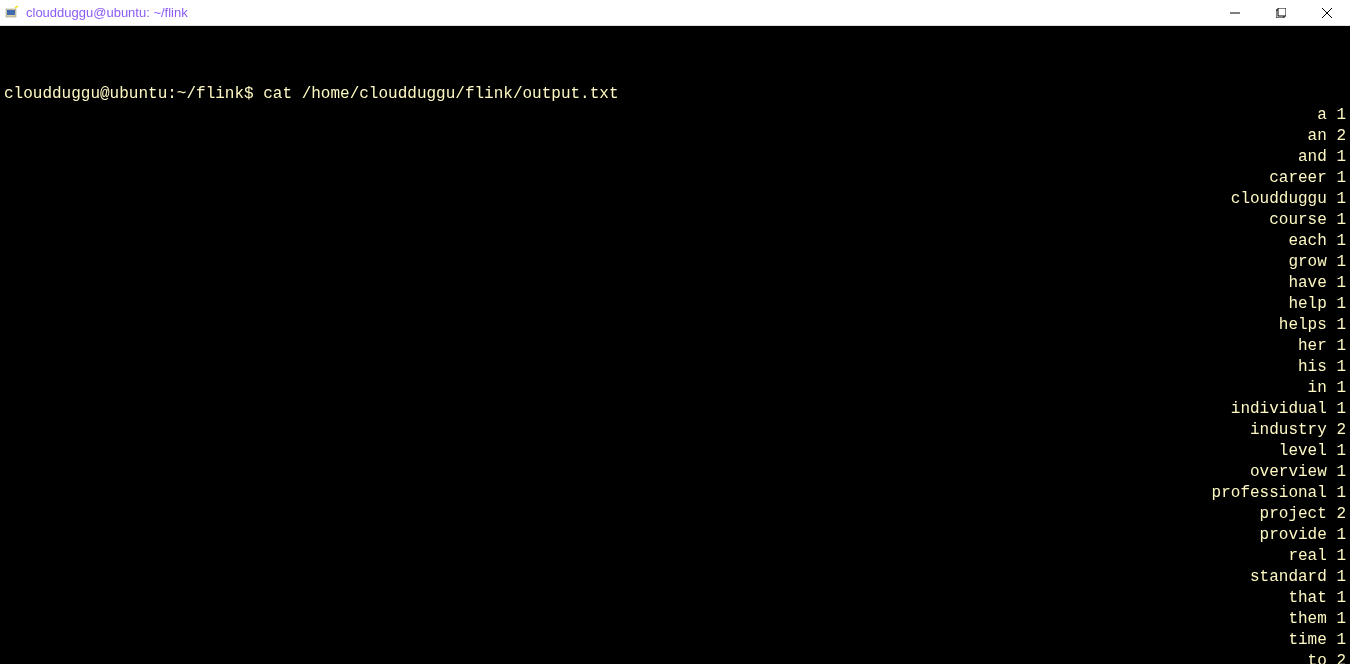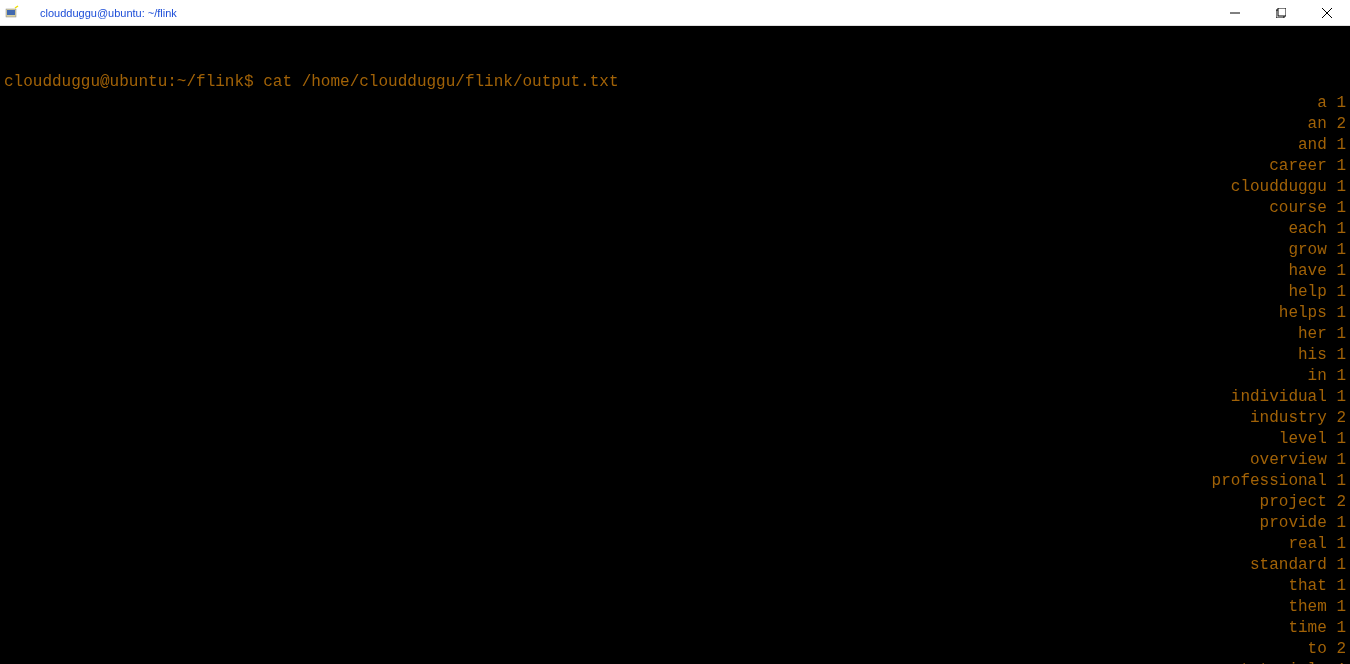--- a/index.html
+++ b/index.html
@@ -29,48 +29,47 @@
     }
     .putty-icon {
       width: 16px;
       height: 16px;
       margin-right: 6px;
       display: inline-flex;
       align-items: center;
       justify-content: center;
     }
     .titlebar-text {
-      font-size: 11px;
-      color: #1d4ed8;
-      margin-left: 14px;
+      font-size: 13px;
+      color: #8b5cf6;
     }
     .window-controls {
       display: flex;
       align-items: center;
       height: 100%;
     }
     .window-btn {
       width: 46px;
       height: 26px;
       display: flex;
       align-items: center;
       justify-content: center;
       cursor: pointer;
     }
     .window-btn svg {
       stroke: #000;
       fill: none;
     }
     .terminal {
       background: #000000;
-      color: #a16207;
+      color: #fef9c3;
       font-family: "Courier New", Consolas, monospace;
       font-size: 16px;
       line-height: 21px;
-      padding: 4px 4px;
+      padding: 16px 4px;
       height: calc(664px - 26px);
       overflow: hidden;
       white-space: pre;
     }
     .prompt-line {
       display: block;
     }
     .output-line {
       display: block;
       text-align: right;

